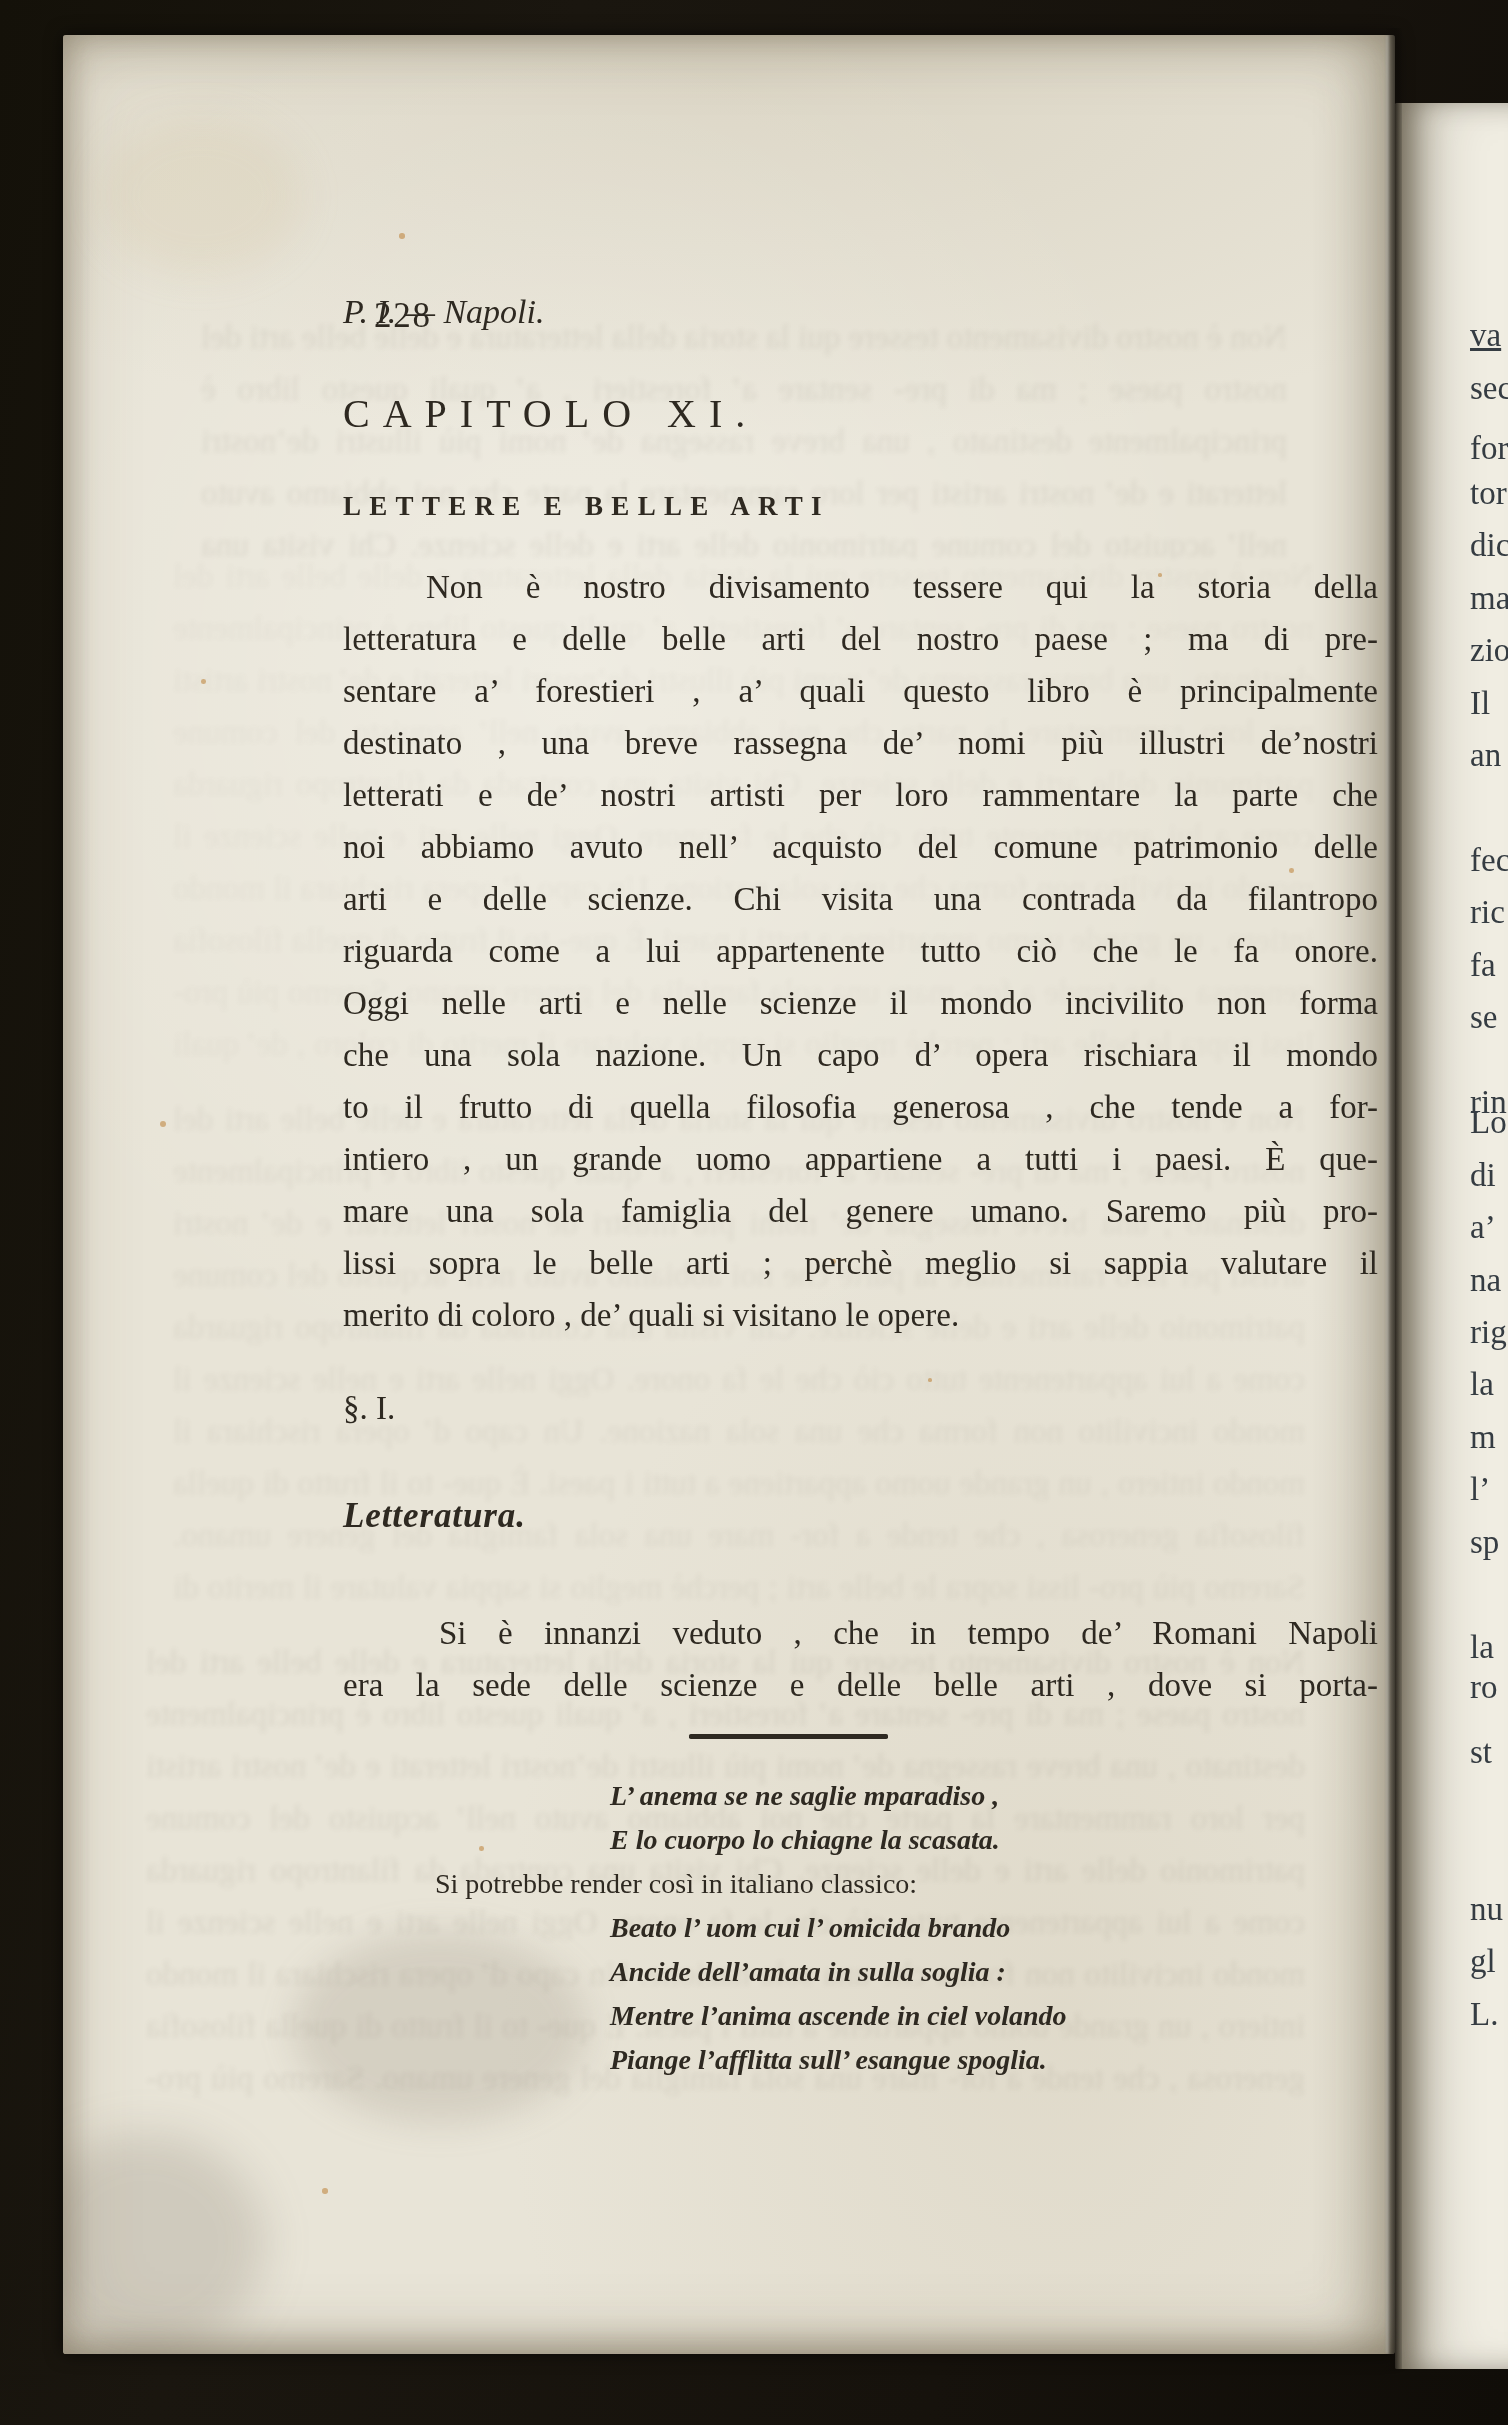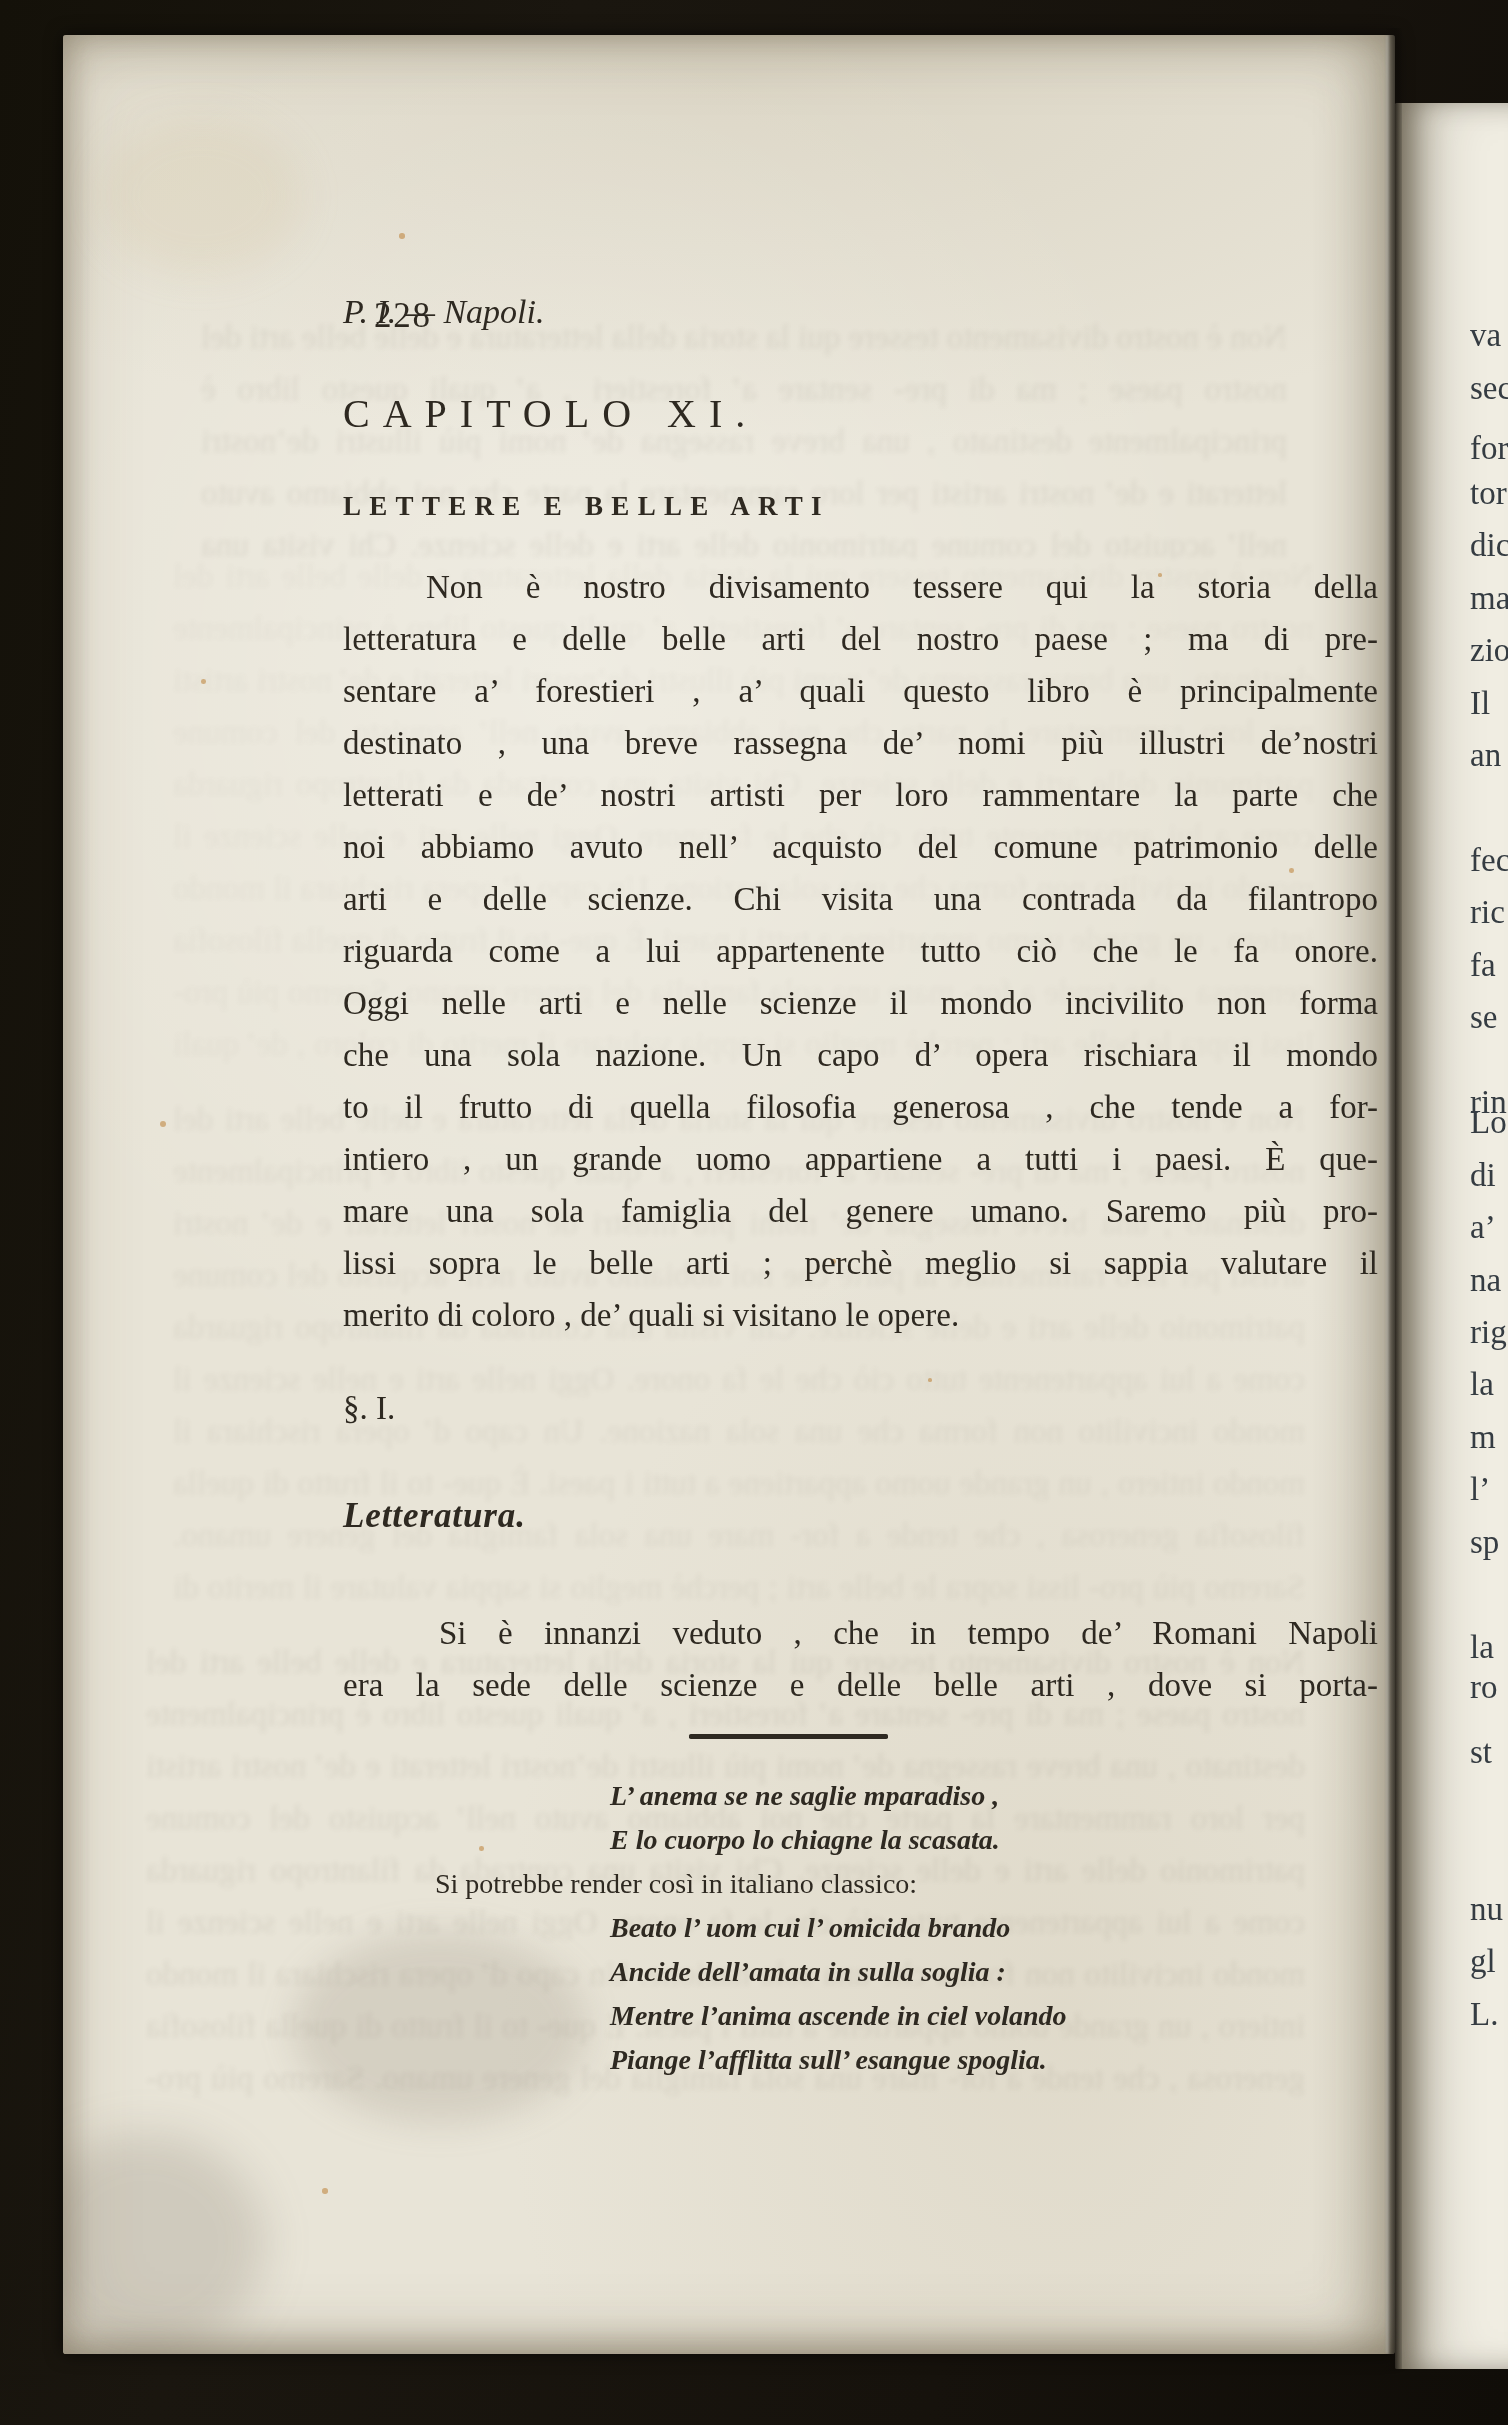--- a/index.html
+++ b/index.html
@@ -142,21 +142,21 @@
           <div class="fline verse">Ancide dell’amata in sulla soglia :</div>
           <div class="fline verse">Mentre l’anima ascende in ciel volando</div>
           <div class="fline verse">Piange l’afflitta sull’ esangue spoglia.</div>
         </div>
     </div>
   </div>
 
   <div class="seam"></div>
 
   <div class="page-next" id="page-next">
-      <div class="frag" style="top: 214px;">va</div>
+      <div class="frag" style="top: 214px; text-decoration: underline;">va</div>
       <div class="frag" style="top: 267px;">sec</div>
       <div class="frag" style="top: 319px; margin-top: 8px;">for</div>
       <div class="frag" style="top: 372px;">tor</div>
       <div class="frag" style="top: 424px;">dic</div>
       <div class="frag" style="top: 477px;">ma</div>
       <div class="frag" style="top: 529px;">zio</div>
       <div class="frag" style="top: 582px;">Il</div>
       <div class="frag" style="top: 634px;">an</div>
       <div class="frag" style="top: 739px;">fec</div>
       <div class="frag" style="top: 791px;">ric</div>

